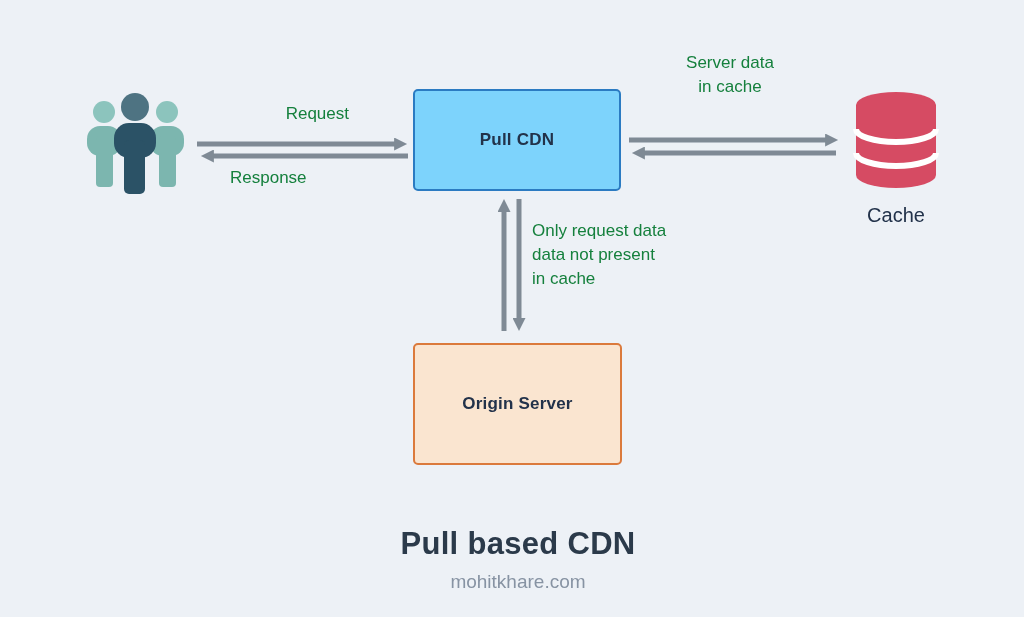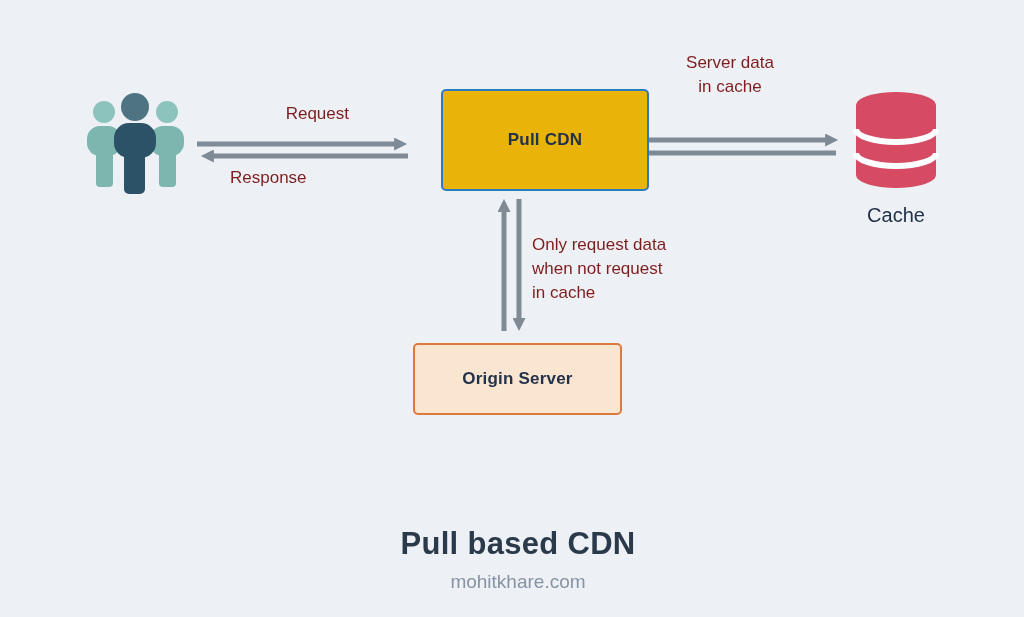--- a/index.html
+++ b/index.html
@@ -23,40 +23,39 @@
     align-items: center;
     justify-content: center;
     border-radius: 5px;
     font-weight: 700;
     font-size: 17px;
     letter-spacing: 0.2px;
     color: #22324a;
   }
   .pull-cdn {
     left: 413px; top: 89px; width: 208px; height: 102px;
-    background: #eab308;
+    background: #7dd3fc;
     border: 2px solid #2b7bc2;
-    margin-left: 28px;
   }
   .origin-server {
-    left: 413px; top: 343px; width: 209px; height: 72px;
+    left: 413px; top: 343px; width: 209px; height: 122px;
     background: #fae5d0;
     border: 2px solid #db7a3c;
   }
 
   .edge-label {
     font-size: 17px;
     font-weight: 500;
-    color: #7f1d1d;
+    color: #15803d;
     line-height: 24px;
   }
   .request-label  { left: 229px; top: 102px; width: 120px; text-align: right; }
   .response-label { left: 230px; top: 166px; width: 120px; text-align: left; }
   .cache-fetch-label  { left: 654px; top: 51px;  width: 152px; text-align: center; }
-  .origin-fetch-label { left: 532px; top: 233px; width: 170px; text-align: left; }
+  .origin-fetch-label { left: 532px; top: 219px; width: 170px; text-align: left; }
   .edge-label .line { display: block; }
 
   .cache-label {
     left: 846px; top: 204px; width: 100px;
     text-align: center;
     font-size: 20px;
     font-weight: 400;
     color: #22324a;
   }
 
@@ -136,20 +135,20 @@
 
   <div class="abs edge-label response-label">Response</div>
 
   <div class="abs edge-label cache-fetch-label">
     <span class="line">Server data</span>
     <span class="line">in cache</span>
   </div>
 
   <div class="abs edge-label origin-fetch-label">
     <span class="line">Only request data</span>
-    <span class="line">when not request</span>
+    <span class="line">data not present</span>
     <span class="line">in cache</span>
   </div>
 
   <div class="abs footer-title">Pull based CDN</div>
   <div class="abs footer-subtitle">mohitkhare.com</div>
 
 </div>
 
 </body></html>

